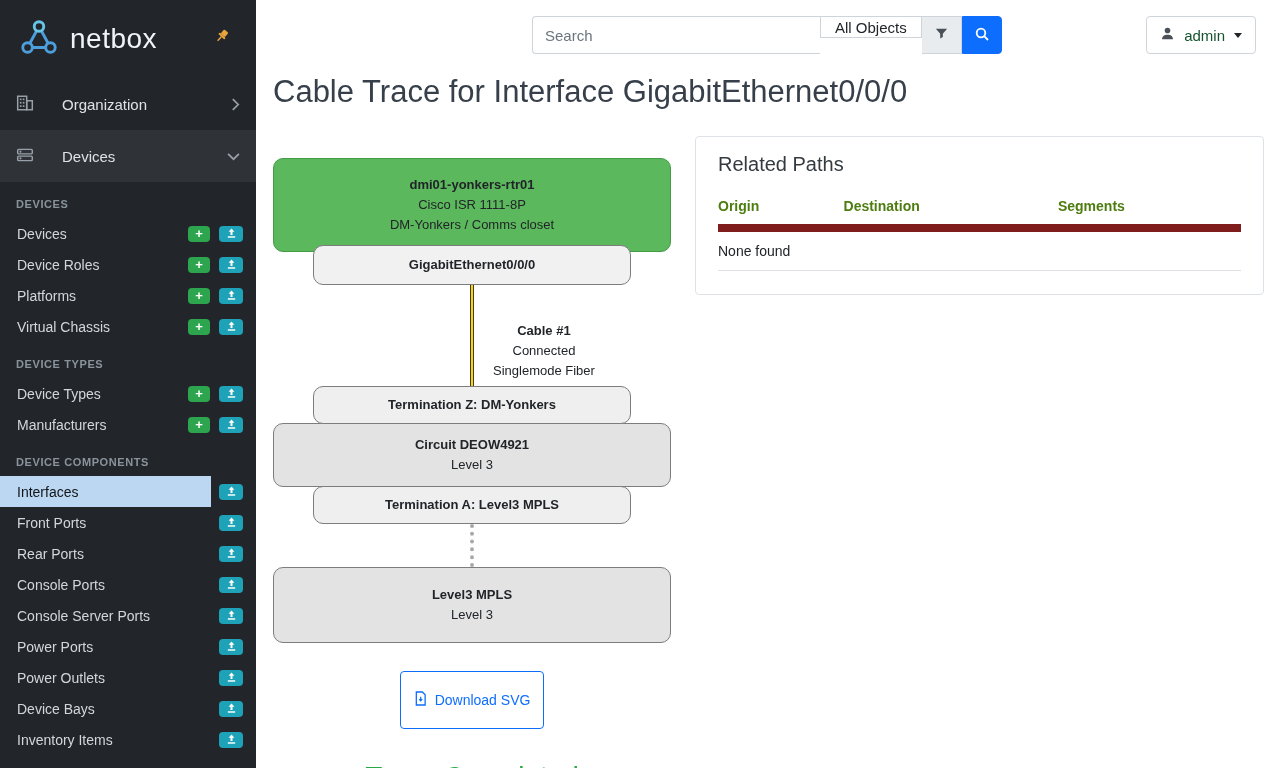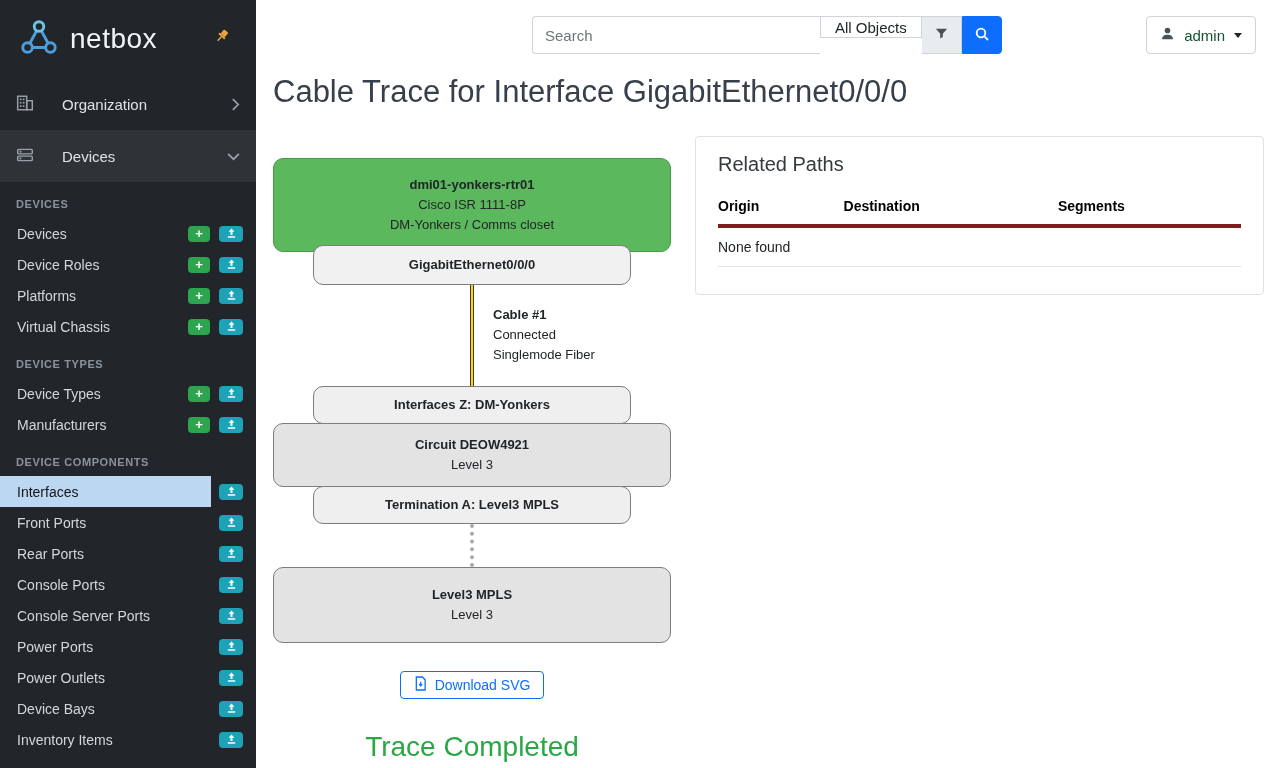--- a/index.html
+++ b/index.html
@@ -63,48 +63,48 @@
     font-size: 13px; line-height: 20px; cursor: pointer; }
   .box-device { background: #5cb85c; border-color: #449d44; width: 398px; height: 94px;
     padding-top: 16px; }
   .box-device .b-name { font-weight: 700; }
   .box-port { background: #f1f1f1; width: 318px; height: 40px; margin: -7px auto 0;
     display: flex; align-items: center; justify-content: center; font-weight: 700;
     position: relative; z-index: 2; }
   .cable-seg { position: relative; height: 101px; }
   .cable-line { position: absolute; left: 50%; transform: translateX(-50%); top: 0; bottom: 0;
     width: 4px; background: #ffd400; border-left: 1.5px solid #3c3c3c; border-right: 1.5px solid #3c3c3c; }
-  .cable-info { position: absolute; left: calc(50% + 21px); top: 20px; text-align: left;
+  .cable-info { position: absolute; left: calc(50% + 21px); top: 36px; text-align: center;
     font-size: 13px; line-height: 20px; cursor: pointer; }
   .cable-info .c-label { font-weight: 700; }
   .box-term { background: #efefef; width: 318px; height: 38px; margin: 0 auto;
     display: flex; align-items: center; justify-content: center; font-weight: 700;
     position: relative; z-index: 2; }
   .box-wide { background: #e3e3e3; width: 398px; margin-top: -1px; }
   .box-circuit { height: 64px; padding-top: 11px; }
   .box-terma { margin-top: -1px; }
   .dots-seg { height: 43px; display: flex; justify-content: center; }
   .dots-line { border-left: 4px dotted #a8a8a8; height: 100%; }
   .box-provider { height: 76px; padding-top: 17px; margin-top: 0; }
   .b-bold { font-weight: 700; }
 
   .dl-row { display: flex; justify-content: center; margin-top: 28px; }
-  .dl-btn { display: flex; align-items: center; gap: 8px; padding: 4px 13px;
+  .dl-btn { display: flex; align-items: center; gap: 8px; padding: 19px 13px;
     border: 1px solid #0d6efd; border-radius: 4px; background: #fff; color: #0d6efd;
     font-size: 14px; cursor: pointer; font-family: "Liberation Sans", sans-serif; }
   .trace-status { margin-top: 32px; text-align: center; font-size: 28px; font-weight: 400;
     color: #28a745; }
 
   
   .card { border: 1px solid #dee2e6; border-radius: 4px; background: #fff;
     padding: 16px 22px 14px; min-height: 159px; }
   .card-title { font-size: 20px; font-weight: 400; color: #343a40; margin-bottom: 14px; }
   table.paths { width: 100%; border-collapse: collapse; font-size: 14px; }
   table.paths th { text-align: left; font-weight: 700; padding: 8px 0 10px;
-    border-bottom: 4px solid #7f1d1d; color: #000000; }
+    border-bottom: 8px solid #7f1d1d; color: #4d7c0f; }
   table.paths th.c0 { width: 24%; } table.paths th.c1 { width: 41%; }
   table.paths td { padding: 11px 0; border-bottom: 1px solid #dee2e6; color: #212529; }
 </style>
 </head>
 <body>
 
 <nav class="sidebar">
   <div class="logo-row">
     <span>
       <svg width="46" height="42" viewBox="0 0 48 44">
@@ -398,21 +398,21 @@
 
       <div class="cable-seg">
         <div class="cable-line"></div>
         <div class="cable-info">
           <div class="c-label">Cable #1</div>
           <div>Connected</div>
           <div>Singlemode Fiber</div>
         </div>
       </div>
 
-      <div class="tbox box-term">Interfaces Z: DM-Yonkers</div>
+      <div class="tbox box-term">Termination Z: DM-Yonkers</div>
 
       <div class="tbox box-wide box-circuit">
         <div class="b-bold">Circuit DEOW4921</div>
         <div>Level 3</div>
       </div>
 
       <div class="tbox box-term box-terma">Termination A: Level3 MPLS</div>
 
       <div class="dots-seg">
         <div class="dots-line"></div>

